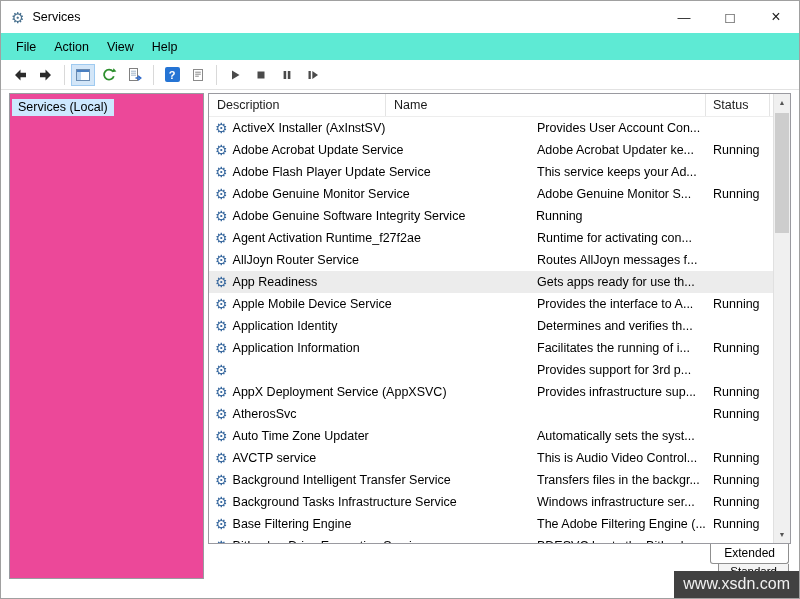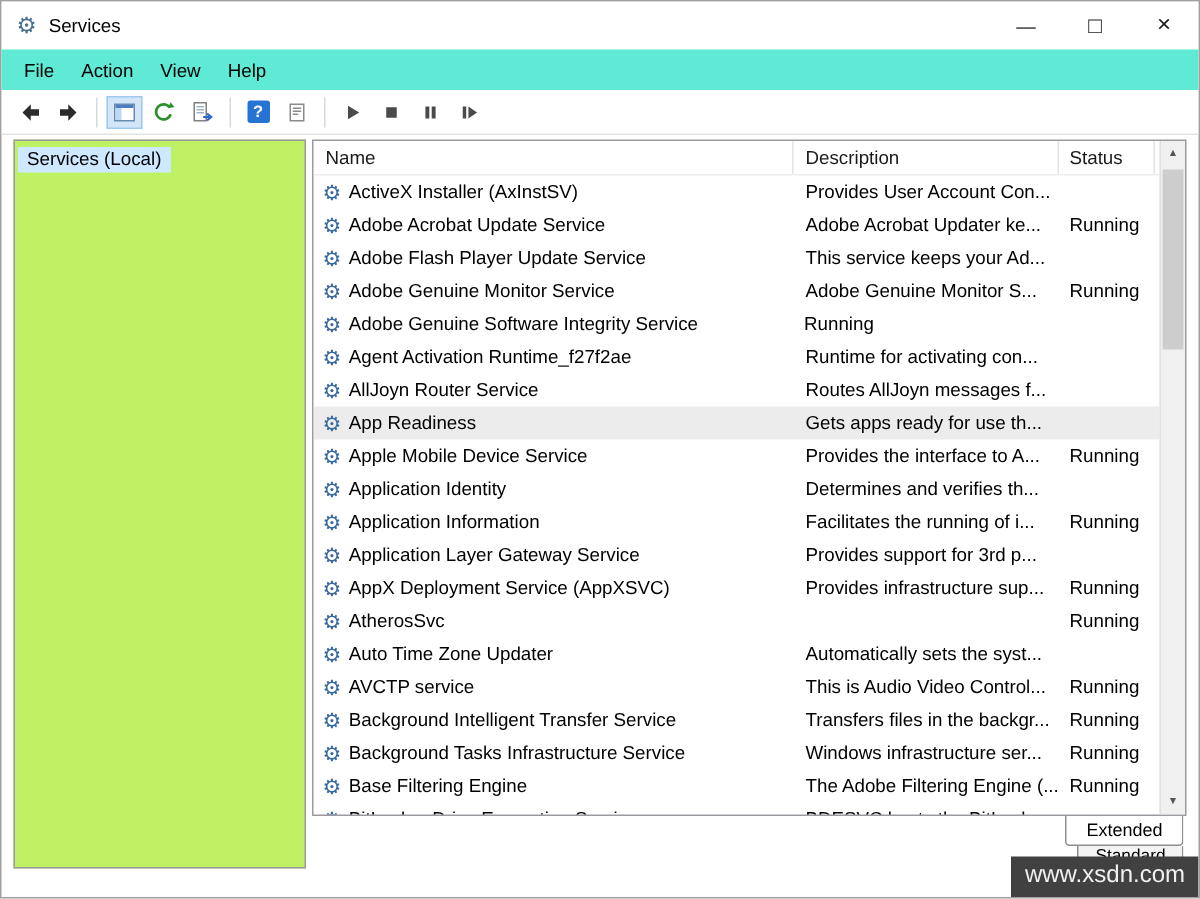--- a/index.html
+++ b/index.html
@@ -21,21 +21,21 @@
   .menu-item{padding:0 9px;font-size:12.5px;}
   
   .toolbar{height:29px;display:flex;align-items:center;padding-left:6px;border-bottom:1px solid #e2e2e2;background:#fff;}
   .tb-btn{width:24px;height:22px;display:flex;align-items:center;justify-content:center;margin:0 1px;box-sizing:border-box;}
   .tb-btn.pressed{background:#d3e6f8;border:1px solid #9fcaf0;}
   .tb-sep{width:1px;height:20px;background:#d9d9d9;margin:0 5px;}
   .help-box{width:15px;height:15px;background:#2574d4;color:#fff;font-size:11px;font-weight:bold;display:flex;align-items:center;justify-content:center;border-radius:2px;}
   svg{display:block;}
   
   .main{position:absolute;top:92px;left:8px;right:8px;height:486px;display:flex;gap:4px;}
-  .left-pane{width:195px;box-sizing:border-box;border:1px solid #9a9aa0;background:#bef264;padding:3px 2px;}
+  .left-pane{width:195px;box-sizing:border-box;border:1px solid #9a9aa0;background:#ec4899;padding:3px 2px;}
   .tree-item{display:inline-block;font-size:12.5px;padding:1px 6px 2px;background:#cde8ff;}
   .right-pane{flex:1;display:flex;flex-direction:column;min-width:0;}
   .list-box{position:relative;box-sizing:border-box;border:1px solid #9a9aa0;background:#fff;height:451px;overflow:hidden;}
   .header-row{display:flex;height:23px;box-sizing:border-box;border-bottom:1px solid #ededed;margin-right:17px;}
   .hcell{box-sizing:border-box;border-right:1px solid #e4e4e4;font-size:12.5px;color:#1a1a1a;display:flex;align-items:center;}
   .hcell.name{width:320px;padding-left:8px;}
   .hcell.desc{width:177px;padding-left:8px;}
   .hcell.status{width:64px;padding-left:7px;}
   .rows{position:absolute;top:23px;left:0;right:17px;height:428px;overflow:hidden;}
   .row{display:flex;height:22px;align-items:center;font-size:12.5px;}
@@ -150,22 +150,22 @@
 
 <div class="main">
 
   <div class="left-pane">
     <span class="tree-item">Services (Local)</span>
   </div>
 
   <div class="right-pane">
     <div class="list-box">
       <div class="header-row">
+        <div class="hcell desc">Description</div>
         <div class="hcell name">Name</div>
-        <div class="hcell desc">Description</div>
         <div class="hcell status">Status</div>
       </div>
       <div class="rows">
   <div class="row">
     <div class="cell name">
       <span class="gear">⚙</span>
       <span>ActiveX Installer (AxInstSV)</span>
     </div>
     <div class="cell desc">Provides User Account Con...</div>
     <div class="cell status"></div>
@@ -256,21 +256,20 @@
       <span class="gear">⚙</span>
       <span>Application Information</span>
     </div>
     <div class="cell desc">Facilitates the running of i...</div>
     <div class="cell status">Running</div>
   </div>
 
   <div class="row">
     <div class="cell name">
       <span class="gear">⚙</span>
-      <span>Application Layer Gateway Service</span>
     </div>
     <div class="cell desc">Provides support for 3rd p...</div>
     <div class="cell status"></div>
   </div>
 
   <div class="row">
     <div class="cell name">
       <span class="gear">⚙</span>
       <span>AppX Deployment Service (AppXSVC)</span>
     </div>

